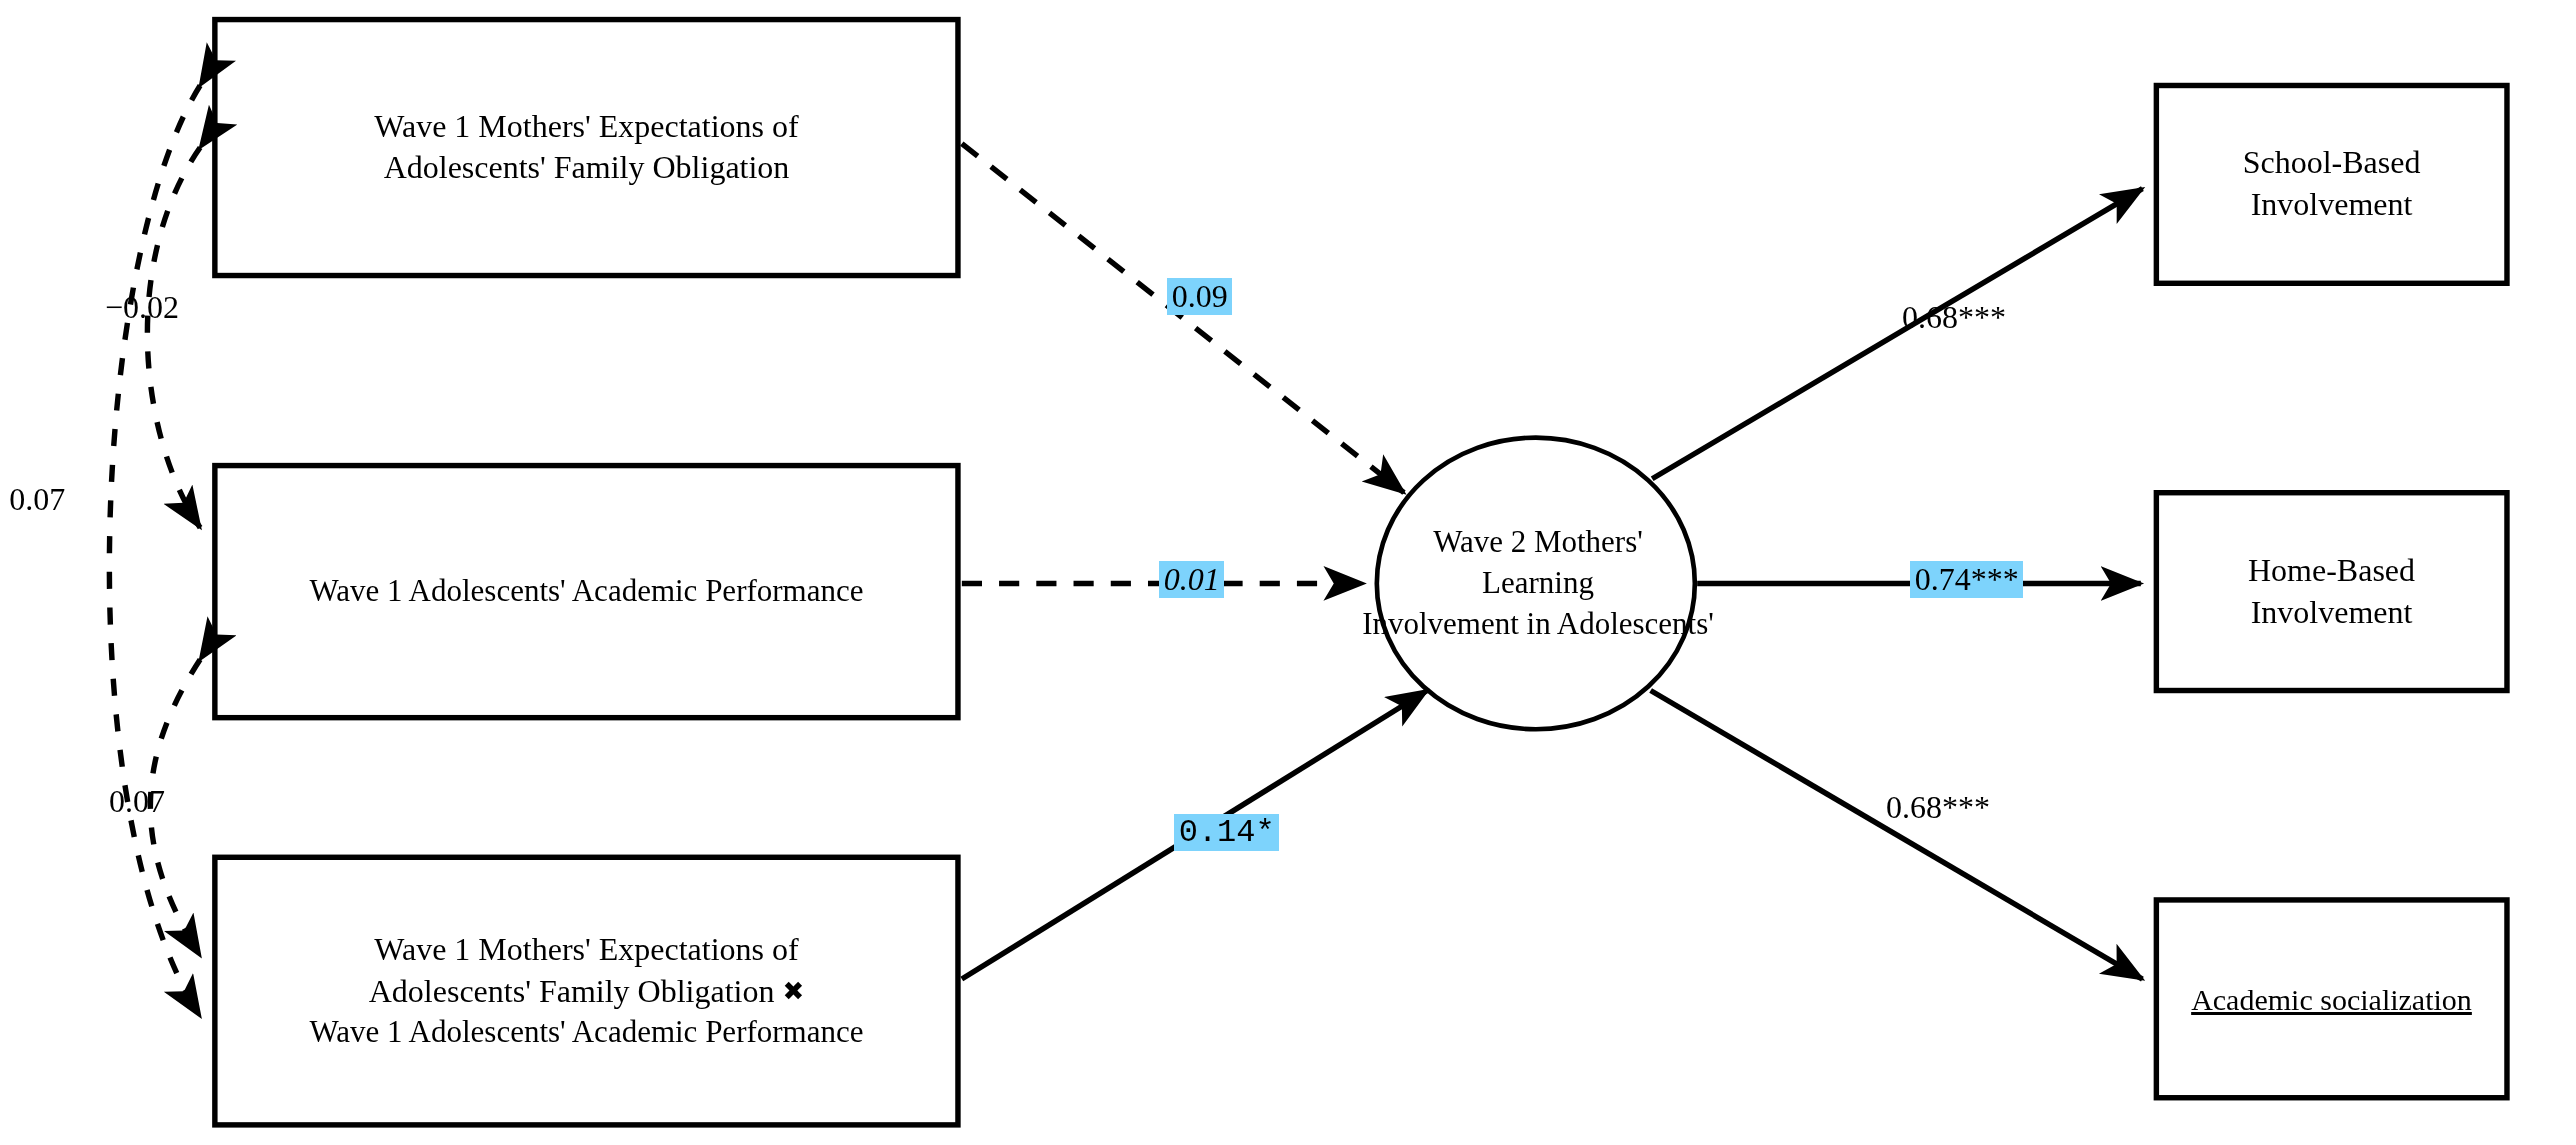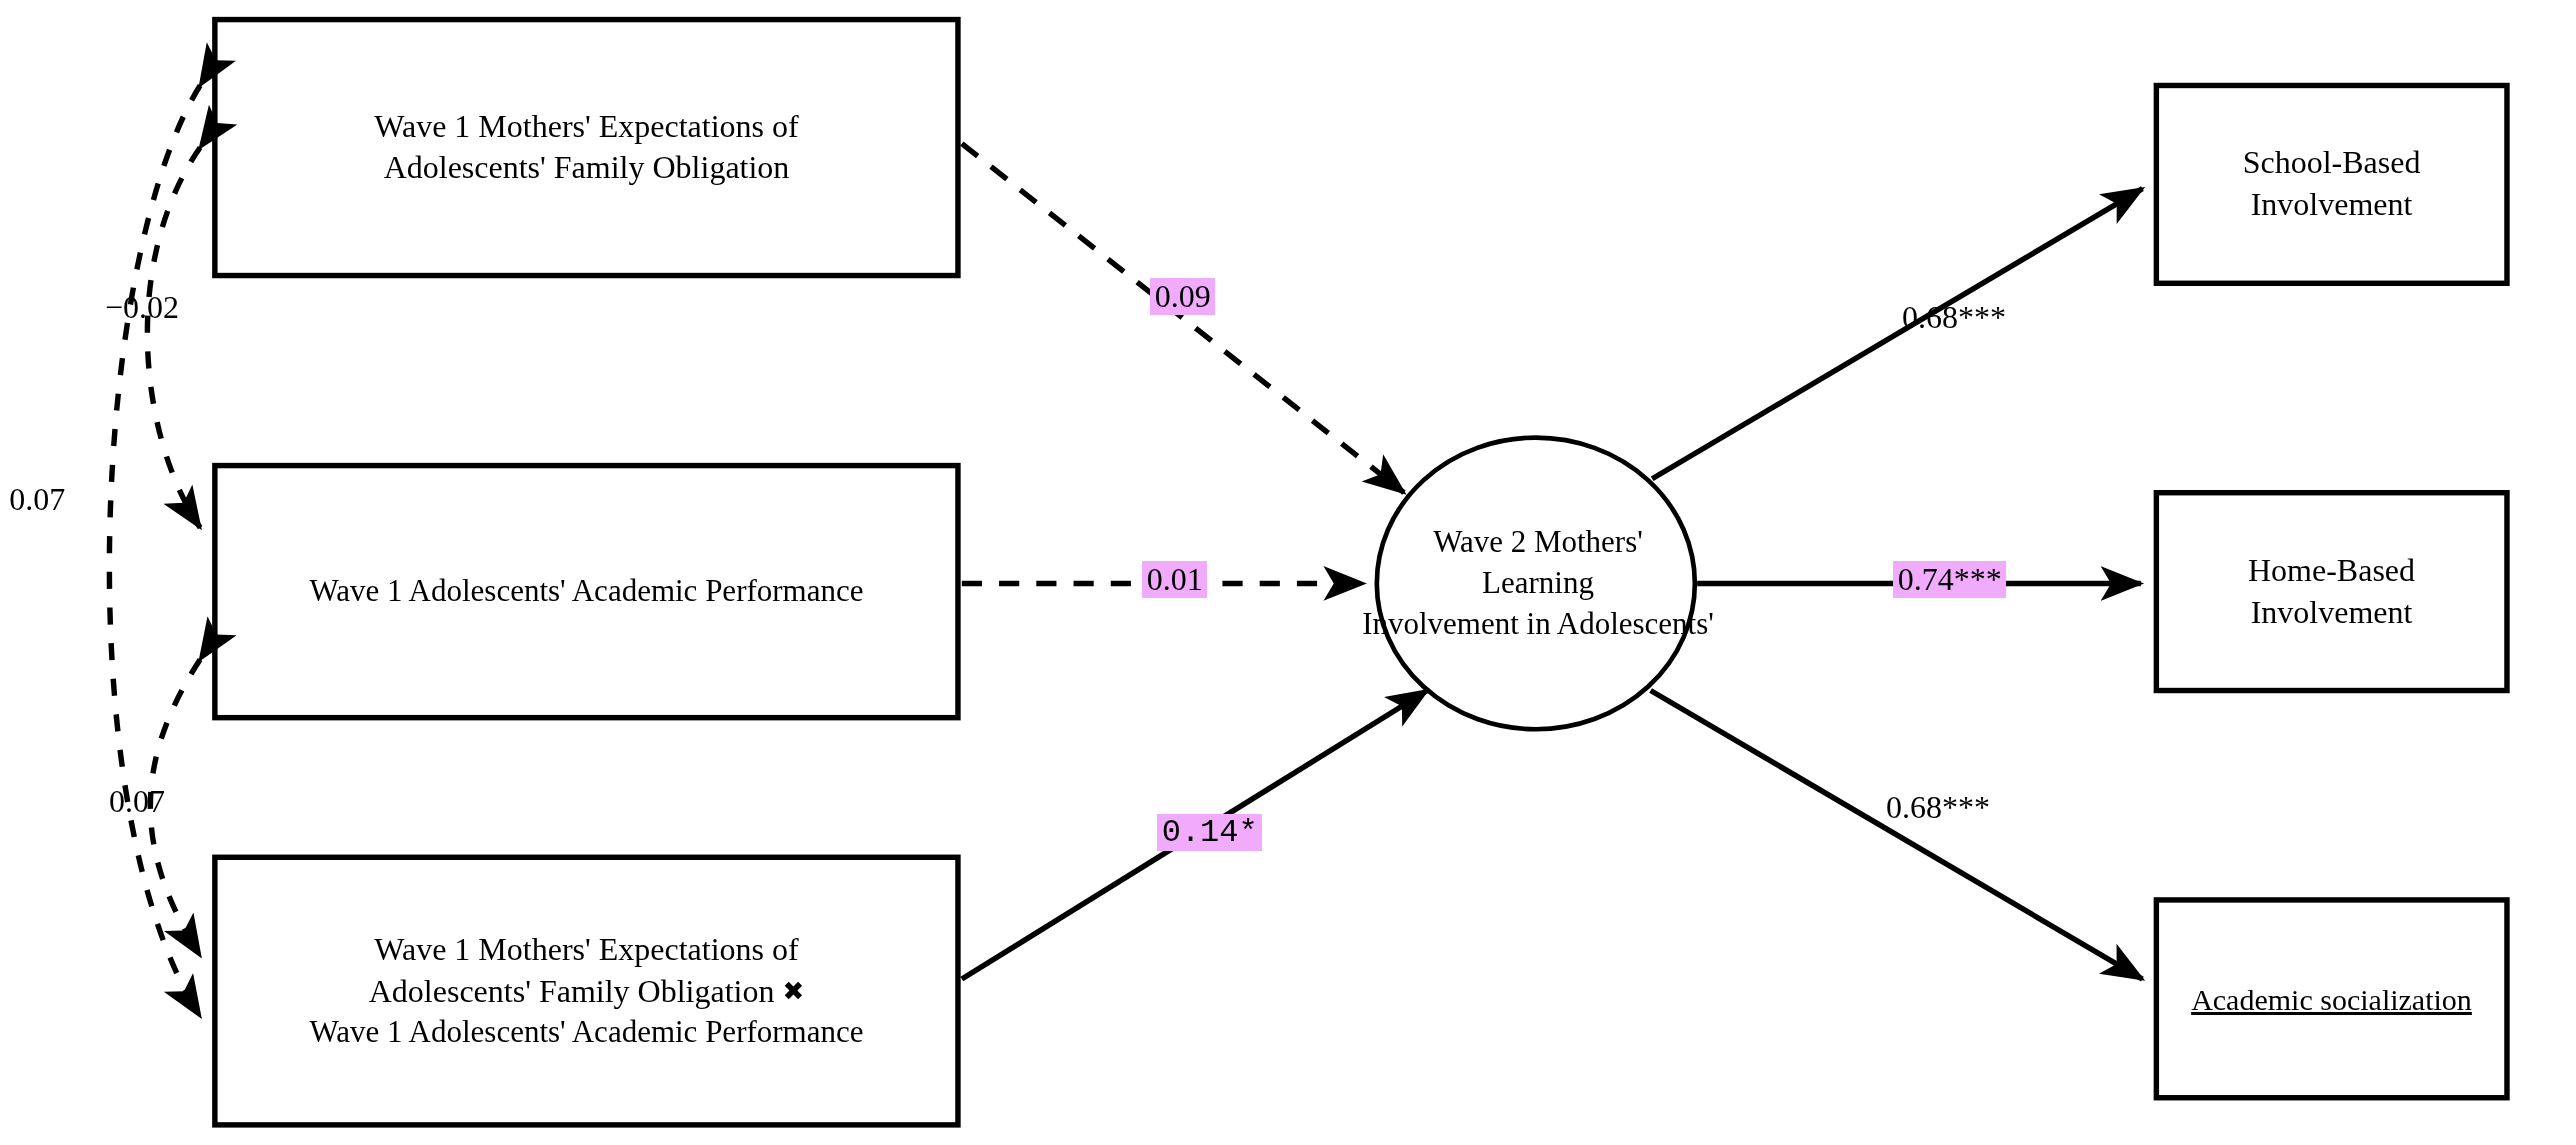--- a/index.html
+++ b/index.html
@@ -7,21 +7,21 @@
   #canvas{position:relative;width:2576px;height:1146px;background:#ffffff;
           font-family:"Liberation Serif","DejaVu Serif",serif;overflow:hidden;}
   svg.layer{position:absolute;left:0;top:0;width:2576px;height:1146px;}
   .boxtext{position:absolute;display:flex;align-items:center;justify-content:center;
            text-align:center;color:#000;line-height:1.30;white-space:nowrap;}
   .node-label{font-size:32px;}
   .node-label-wide{font-size:31px;}
   .ell-label{position:absolute;display:flex;align-items:center;justify-content:center;
              text-align:center;color:#000;font-size:31px;line-height:1.32;white-space:nowrap;}
   .coef{position:absolute;font-size:32px;color:#000;white-space:nowrap;}
-  .coef-bg{background:#f0abfc;padding:0 4.7px;}
+  .coef-bg{background:#7dd3fc;padding:0 4.7px;margin-left:17px;}
   .times{font-family:"DejaVu Sans",sans-serif;font-weight:bold;font-size:26px;
          vertical-align:1.6px;color:#000;}
 </style>
 </head>
 <body>
 
 <div id="canvas">
 
   <svg class="layer" viewBox="0 0 3321 1477" xmlns="http://www.w3.org/2000/svg">
     <defs>
@@ -105,21 +105,21 @@
   </div>
 
   <div class="boxtext node-label" style="left:2156px;top:900px;width:351px;height:198px;font-size:30px;text-decoration:underline;">
     <div>
       <div>Academic socialization</div>
     </div>
   </div>
 
   <span class="coef coef-bg" style="left:1150px;top:278px;">0.09</span>
 
-  <span class="coef coef-bg" style="left:1142px;top:561px;">0.01</span>
+  <span class="coef coef-bg" style="left:1142px;top:561px;font-style:italic;">0.01</span>
 
   <span class="coef coef-bg" style="left:1157px;top:814px;font-family:Liberation Mono, monospace;">0.14*</span>
 
   <span class="coef" style="left:1902px;top:299px;">0.68***</span>
 
   <span class="coef coef-bg" style="left:1893px;top:561px;">0.74***</span>
 
   <span class="coef" style="left:1886px;top:789px;">0.68***</span>
 
   <span class="coef" style="left:105px;top:289px;">−0.02</span>

